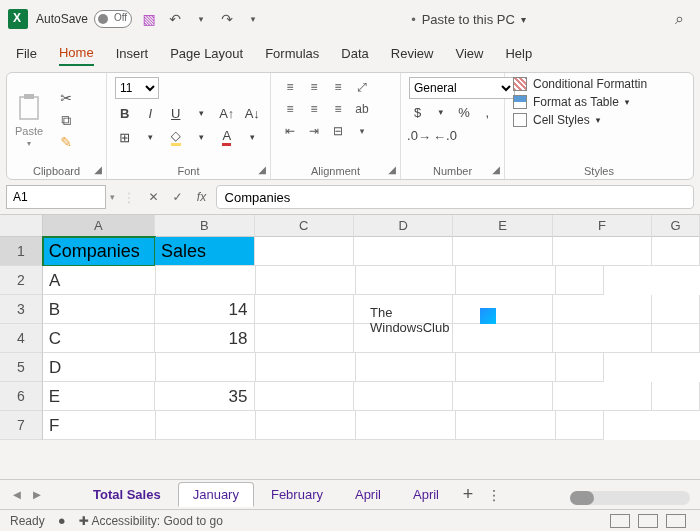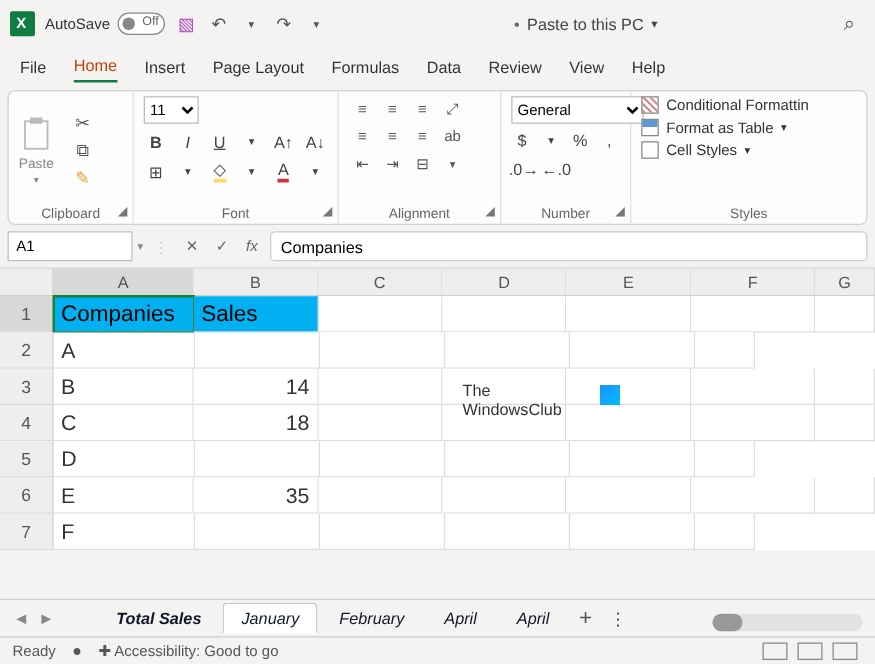--- a/index.html
+++ b/index.html
@@ -66,21 +66,21 @@
   .selcell { outline:2px solid #1a7f37; outline-offset:-1px;}
   .num { text-align:right;}
 
   
   .wm { position:absolute; left:370px; top:305px; font-size:13px; line-height:15px; pointer-events:none;}
   .wmsq { position:absolute; left:480px; top:308px; width:16px; height:16px; background:linear-gradient(135deg,#1e90ff,#00bfff);}
 
   
   .sheetbar { position:absolute; left:0; bottom:22px; width:100%; height:30px; background:#f5f3f1; border-top:1px solid #ccc; display:flex; align-items:center; padding:0 8px; gap:2px;}
   .nav-arrow { width:18px; color:#888; cursor:pointer; text-align:center;}
-  .stab { padding:4px 14px; font-size:13px; color:#0f172a; border:1px solid transparent; cursor:pointer; border-radius:4px 4px 0 0;font-style:italic;}
+  .stab { padding:4px 14px; font-size:13px; color:#4c1d95; border:1px solid transparent; cursor:pointer; border-radius:4px 4px 0 0;}
   .stab.active { background:#fff; border:1px solid #bbb; border-bottom-color:#fff; font-weight:400;}
   .stab.bold { font-weight:600;}
   .addtab { width:24px; font-size:18px; text-align:center; cursor:pointer; color:#555;}
   .hscroll { position:absolute; right:10px; bottom:26px; width:120px; height:14px; background:#e2e2e2; border-radius:7px;}
   .hthumb { position:absolute; left:0; top:0; width:24px; height:14px; background:#999; border-radius:7px;}
 
   
   .status { position:absolute; bottom:0; left:0; width:100%; height:22px; background:#f5f3f1; border-top:1px solid #ccc; display:flex; align-items:center; padding:0 10px; font-size:12px; color:#555; gap:14px;}
   .viewbtns { position:absolute; right:14px; display:flex; gap:8px;}
   .vb { width:20px; height:14px; border:1px solid #888; cursor:pointer;}

